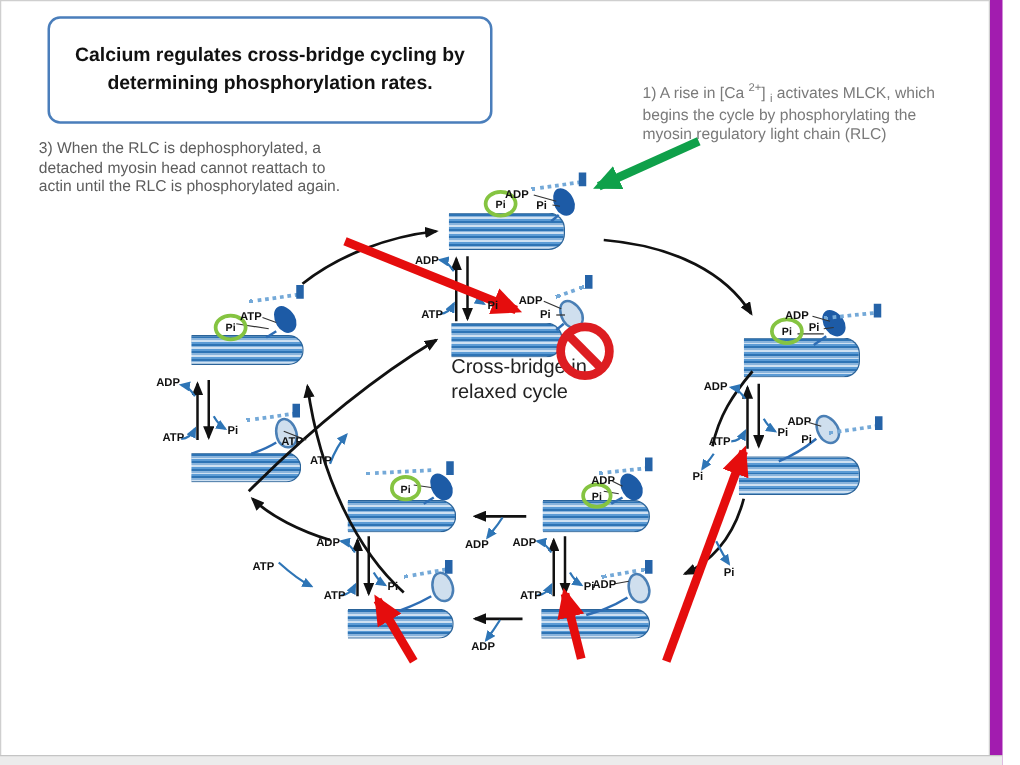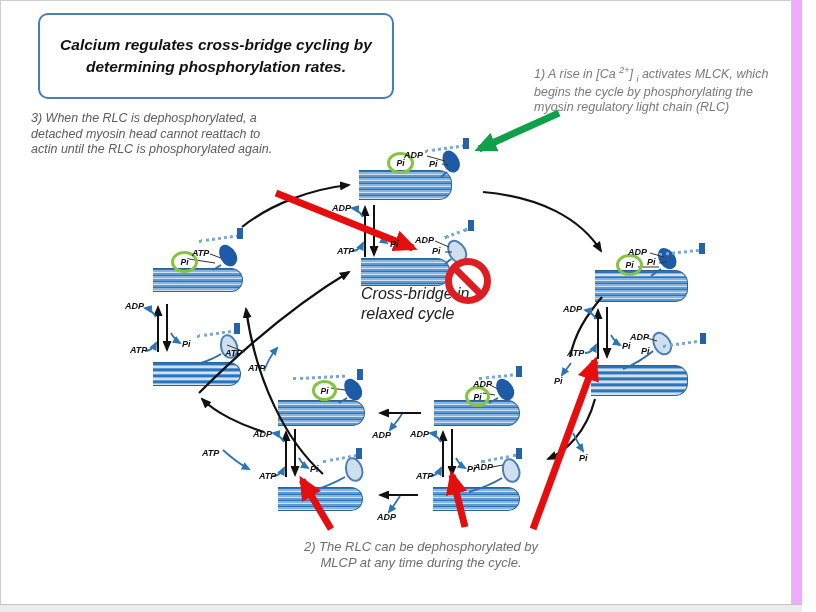--- a/index.html
+++ b/index.html
@@ -1,27 +1,27 @@
 <!DOCTYPE html>
 <html><head>
 <meta charset="utf-8">
 <style>
   html,body{margin:0;padding:0;background:#fff;}
-  #canvas{position:relative;width:802px;height:612px;background:#f0abfc;overflow:hidden;
-          font-family:"Liberation Sans",sans-serif;font-style:italic;}
+  #canvas{position:relative;width:802px;height:612px;background:#a21caf;overflow:hidden;
+          font-family:"Liberation Sans",sans-serif;}
   #slide{position:absolute;left:0;top:0;width:790px;height:603px;background:#fff;
          border:1px solid #cfcfcf;}
   #bottombar{position:absolute;left:0;top:604px;width:816px;height:8px;background:#ececec;border-top:1px solid #c4c4c4;}
 
   .titlebox{position:absolute;left:37px;top:12px;width:352px;height:82px;border:2px solid #4a7ebb;
             border-radius:10px;background:#fff;display:flex;align-items:center;justify-content:center;}
   .titlebox .t{font-size:15.5px;font-weight:bold;color:#111;text-align:center;line-height:1.45;padding:0 14px;}
 
   .note{position:absolute;color:#7a7a7a;font-size:12.5px;line-height:1.24;}
-  #note1{left:533px;top:64px;width:252px;}
+  #note1{left:513px;top:64px;width:252px;}
   #note3{left:30px;top:110px;width:242px;color:#5d5d5d;}
   #note2{left:252px;top:538px;width:336px;text-align:center;color:#6e6e6e;font-size:13px;}
   sup,sub{font-size:9px;}
 
   #centerlabel{position:absolute;left:360px;top:283px;width:120px;color:#222;font-size:16px;line-height:1.25;}
 
   .rod{position:absolute;border-radius:0 13px 13px 0;border:1px solid #2a6399;border-left:none;
        background:repeating-linear-gradient(180deg,#2e74b5 0px,#2e74b5 1.5px,#8ab4dc 1.5px,#8ab4dc 3px,
                   #cfe1f2 3px,#cfe1f2 4.5px,#5b9bd5 4.5px,#5b9bd5 6px);z-index:1;}
 
@@ -160,24 +160,20 @@
   </svg>
 
   <div class="titlebox">
     <div class="t">Calcium regulates cross-bridge cycling by determining phosphorylation rates.</div>
   </div>
 
   <div class="note" id="note1"><span>1)  A rise in [Ca </span><sup>2+</sup><span>] </span><sub>i</sub><span> activates MLCK, which begins the cycle by phosphorylating the myosin regulatory light chain (RLC)</span></div>
 
   <div class="note" id="note3">3) When the RLC is dephosphorylated, a detached myosin head cannot reattach to actin until the RLC is phosphorylated again.</div>
 
-  <div class="note" id="note2">
-    <div>2)  The RLC can be dephosphorylated by</div>
-    <div>MLCP at any time during the cycle.</div>
-  </div>
 
   <div id="centerlabel">
     <div>Cross-bridge in</div>
     <div>relaxed cycle</div>
   </div>
 
   <div class="rod" style="left:358px;top:169px;width:92px;height:28px;"></div>
   <div class="rod" style="left:594px;top:269px;width:92px;height:30px;"></div>
   <div class="rod" style="left:590px;top:364px;width:96px;height:29px;"></div>
   <div class="rod" style="left:360px;top:257px;width:88px;height:26px;"></div>

